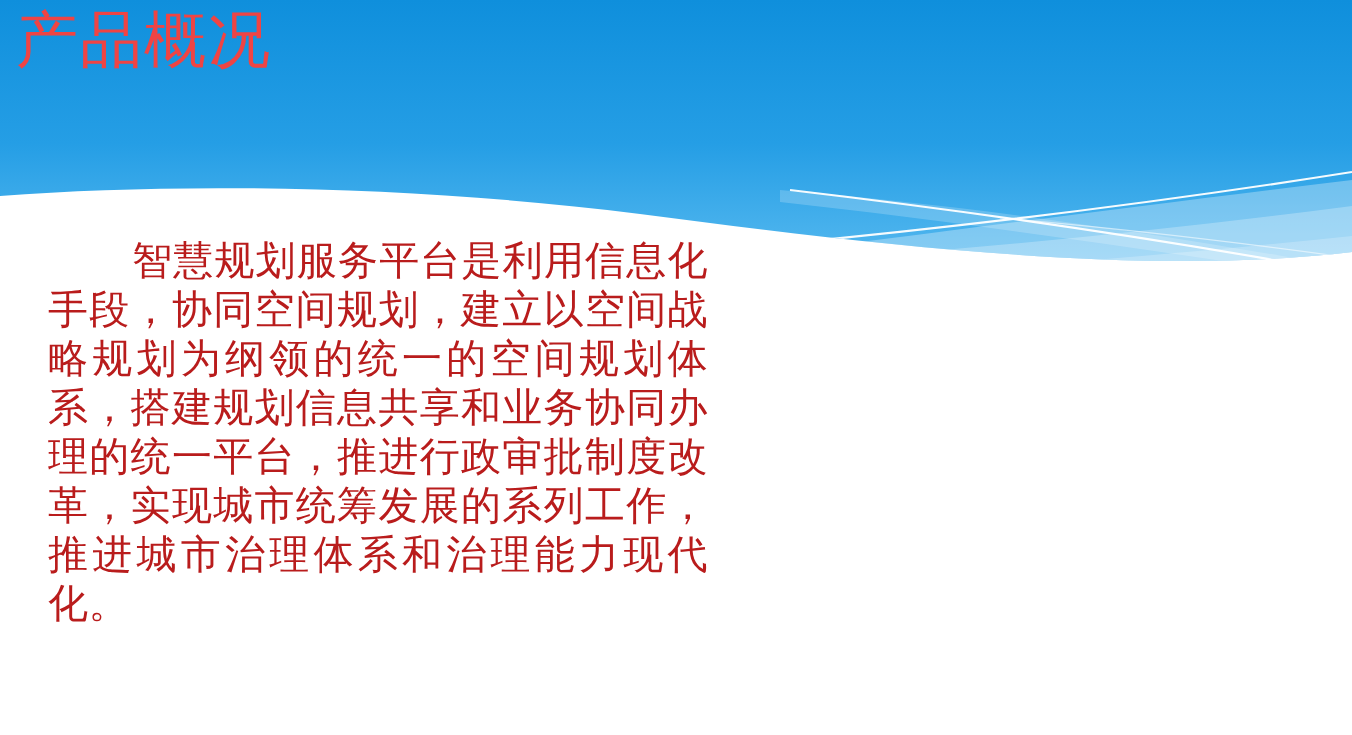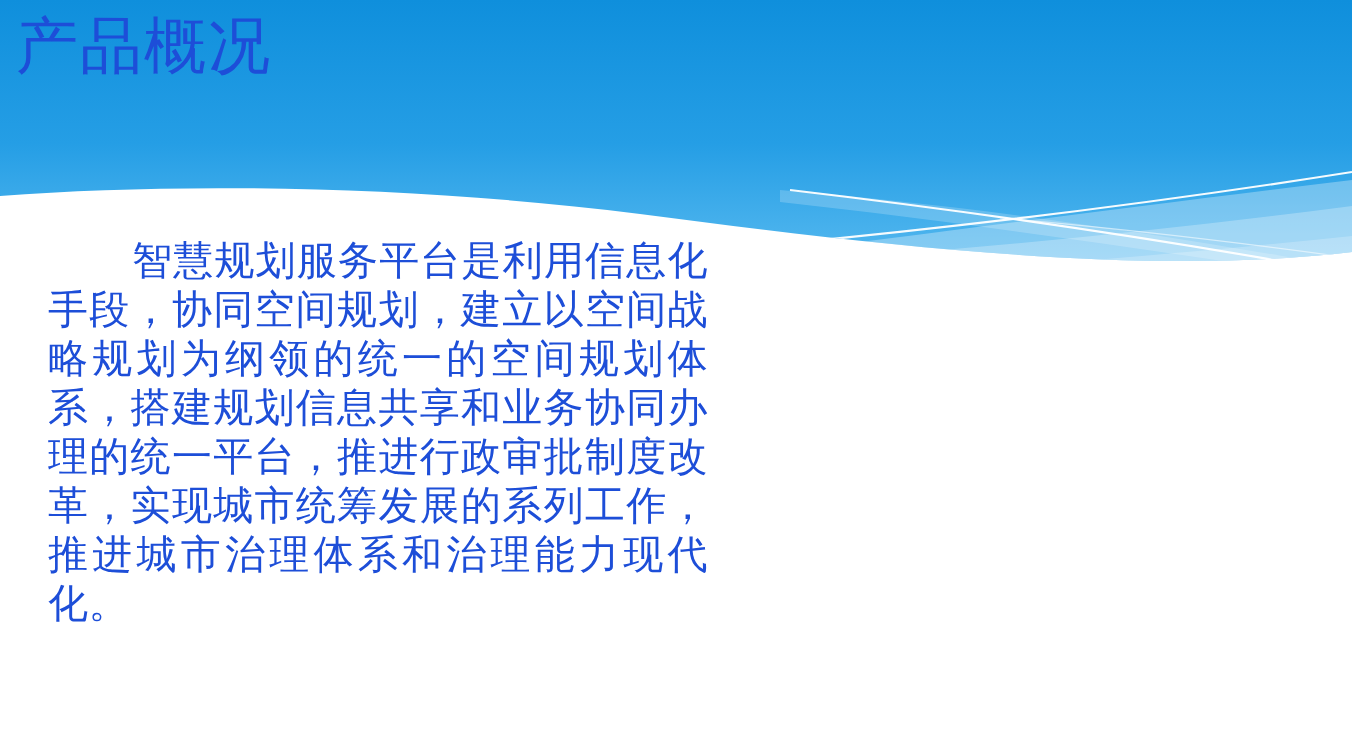--- a/index.html
+++ b/index.html
@@ -30,41 +30,41 @@
   #banner svg {
     display: block;
     width: 1352px;
     height: 280px;
   }
 
   
   #slide-title {
     position: absolute;
     left: 16px;
-    top: 8px;
+    top: 2px;
     font-family: "DejaVu Sans", "Liberation Sans", sans-serif;
     font-size: 62px;
     line-height: 76px;
     font-weight: 400;
     letter-spacing: 2px;
-    color: #1d4ed8;
+    color: #ef4444;
     white-space: nowrap;
     z-index: 5;
   }
 
   
   #body-text {
     position: absolute;
     left: 48px;
     top: 236px;
     width: 660px;
     font-family: "DejaVu Serif", "Liberation Serif", serif;
     font-size: 40px;
     line-height: 49px;
-    color: #1d4ed8;
+    color: #b91c1c;
     letter-spacing: 0.5px;
     text-align: justify;
     text-justify: inter-character;
     z-index: 5;
   }
   #body-text .para {
     margin: 0;
     text-indent: 84px;
   }
 </style>

